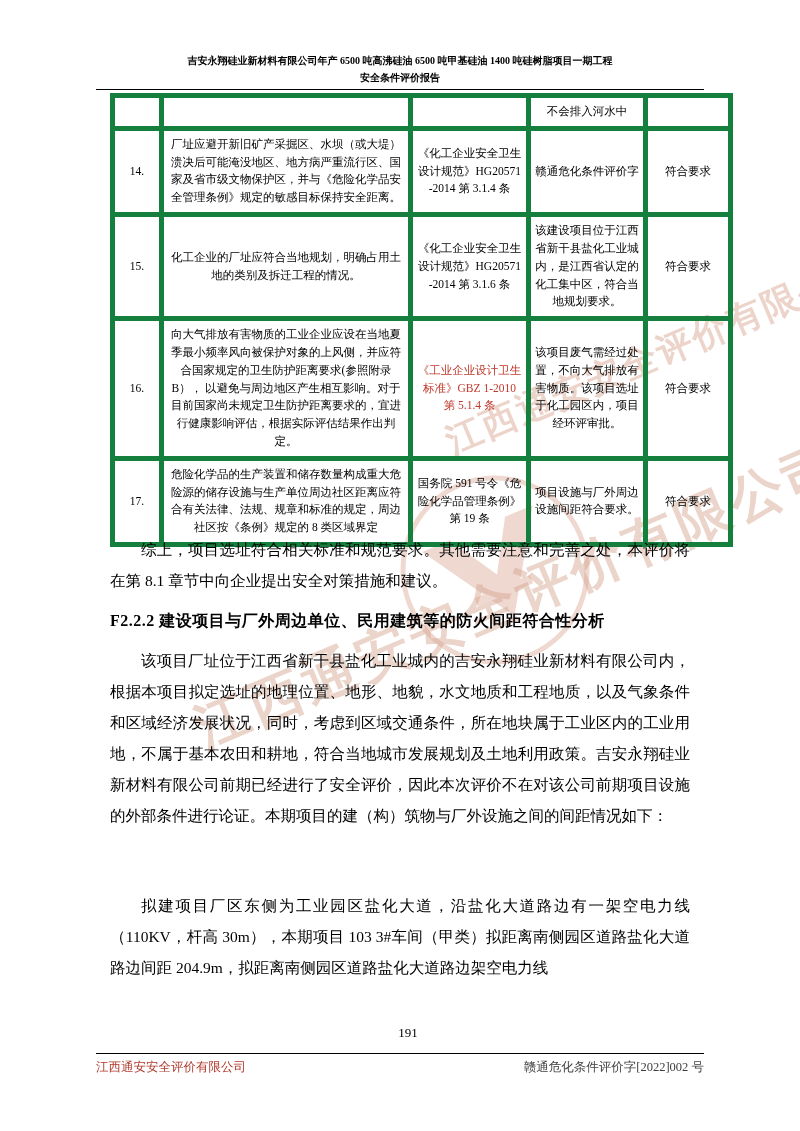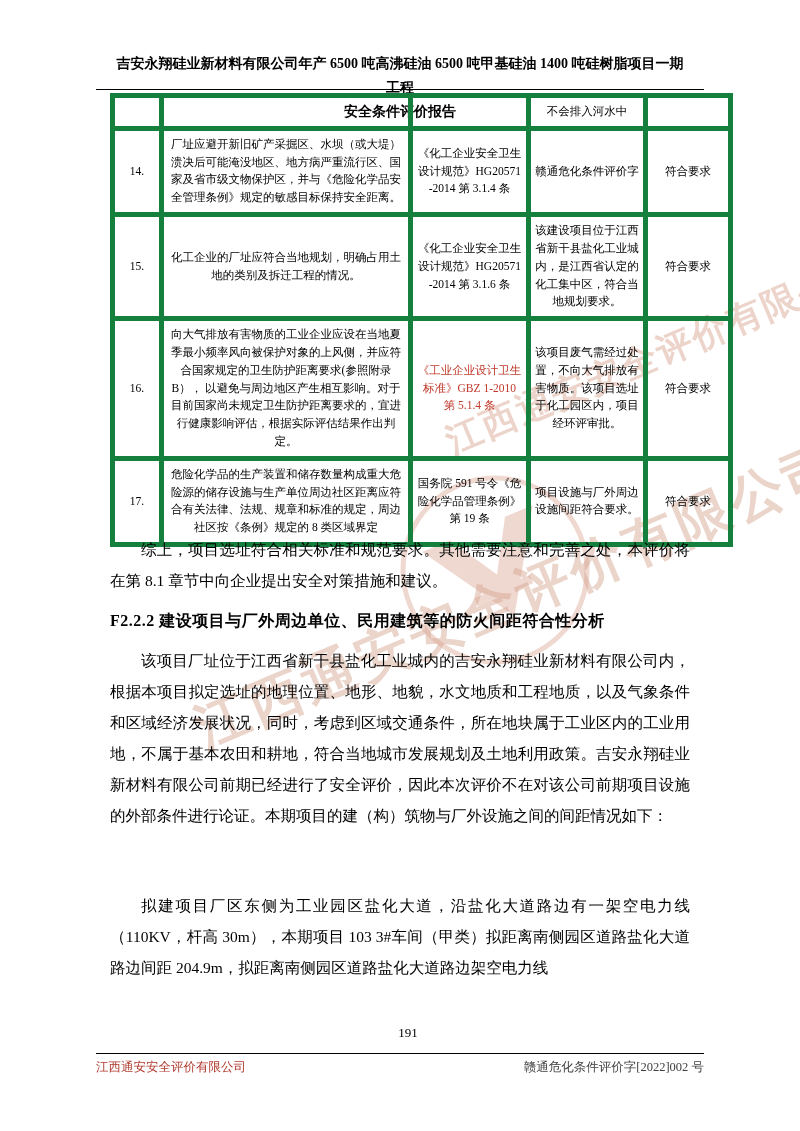--- a/index.html
+++ b/index.html
@@ -65,21 +65,21 @@
   }
   .wm-logo svg { width: 100%; height: 100%; }
 
   
   .doc-header {
     position: absolute;
     left: 110px;
     top: 52px;
     width: 580px;
     text-align: center;
-    font-size: 14px;
+    font-size: 10px;
     font-weight: bold;
     line-height: 1.7;
     font-family: "Liberation Serif", serif;
     z-index: 10;
   }
   .header-rule {
     position: absolute;
     left: 96px;
     top: 89px;
     width: 608px;

